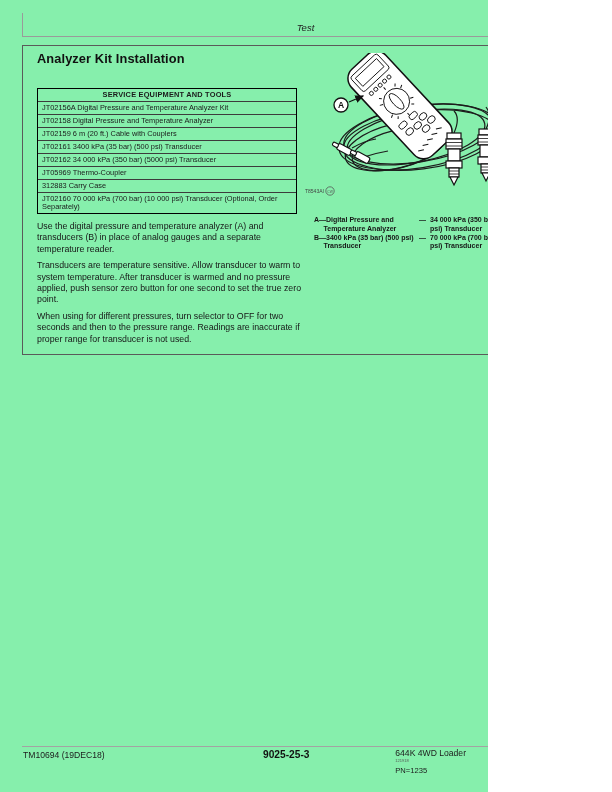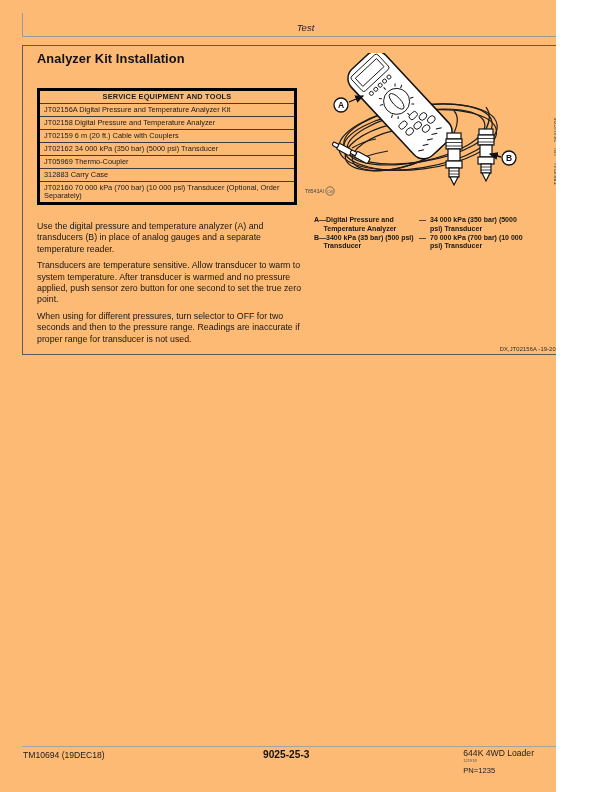--- a/index.html
+++ b/index.html
@@ -1,19 +1,19 @@
 <!DOCTYPE html>
 <html><head>
 <meta charset="utf-8">
 <style>
   html,body{margin:0;padding:0;background:#ffffff;}
   .page{
     position:relative;
-    width:556px;height:792px;
-    background:#fdba74;
+    width:488px;height:792px;
+    background:#86efac;
     font-family:"Liberation Sans", sans-serif;
     color:#161616;
     overflow:hidden;
   }
   
   .running-header{
     position:absolute;left:22px;top:13px;width:567px;height:24px;
     border-left:1px solid #9a9a9a;border-right:1px solid #9a9a9a;border-bottom:1px solid #9a9a9a;
     display:flex;align-items:flex-end;justify-content:center;
     font-style:italic;font-size:9.5px;padding-bottom:3px;box-sizing:border-box;color:#222;
@@ -24,21 +24,21 @@
     border:1px solid #5a5a5a;box-sizing:border-box;
   }
   .section-title{
     position:absolute;left:14px;top:6px;margin:0;
     font-size:12.8px;font-weight:bold;line-height:14.6px;color:#111;letter-spacing:0.1px;
   }
   .section-title span{display:block;}
   
   .tools-table{
     position:absolute;left:14px;top:42px;width:260px;box-sizing:border-box;
-    border:3px solid #000000;font-size:7.4px;line-height:8.6px;color:#1a1a1a;
+    border:1px solid #000000;font-size:7.4px;line-height:8.6px;color:#1a1a1a;
   }
   .tools-header{
     text-align:center;font-weight:bold;padding:2px 3px 1.5px 3px;
     border-bottom:1px solid #3c3c3c;letter-spacing:0.2px;
   }
   .tools-row{padding:1.7px 4px;border-bottom:1px solid #3c3c3c;}
   .tools-row:last-child{border-bottom:none;}
   
   .paragraphs{position:absolute;left:14px;top:175px;width:272px;}
   .paragraphs p{margin:0 0 5px 0;font-size:8.8px;line-height:11.4px;color:#161616;}
@@ -83,20 +83,21 @@
 
     <h1 class="section-title">
       <span>Analyzer Kit Installation</span>
     </h1>
 
     <div class="tools-table">
       <div class="tools-header">SERVICE EQUIPMENT AND TOOLS</div>
       <div class="tools-row">JT02156A Digital Pressure and Temperature Analyzer Kit</div>
       <div class="tools-row">JT02158 Digital Pressure and Temperature Analyzer</div>
       <div class="tools-row">JT02159 6 m (20 ft.) Cable with Couplers</div>
+      <div class="tools-row">JT02161 3400 kPa (35 bar) (500 psi) Transducer</div>
       <div class="tools-row">JT02162 34 000 kPa (350 bar) (5000 psi) Transducer</div>
       <div class="tools-row">JT05969 Thermo-Coupler</div>
       <div class="tools-row">312883 Carry Case</div>
       <div class="tools-row">JT02160 70 000 kPa (700 bar) (10 000 psi) Transducer (Optional, Order Separately)</div>
     </div>
 
     <div class="paragraphs">
       <p>Use the digital pressure and temperature analyzer (A) and transducers (B) in place of analog gauges and a separate temperature reader.</p>
       <p>Transducers are temperature sensitive. Allow transducer to warm to system temperature.  After transducer is warmed and no pressure applied, push sensor zero button for one second to set the true zero point.</p>
       <p>When using for different pressures, turn selector to OFF for two seconds and then to the pressure range. Readings are inaccurate if proper range for transducer is not used.</p>

